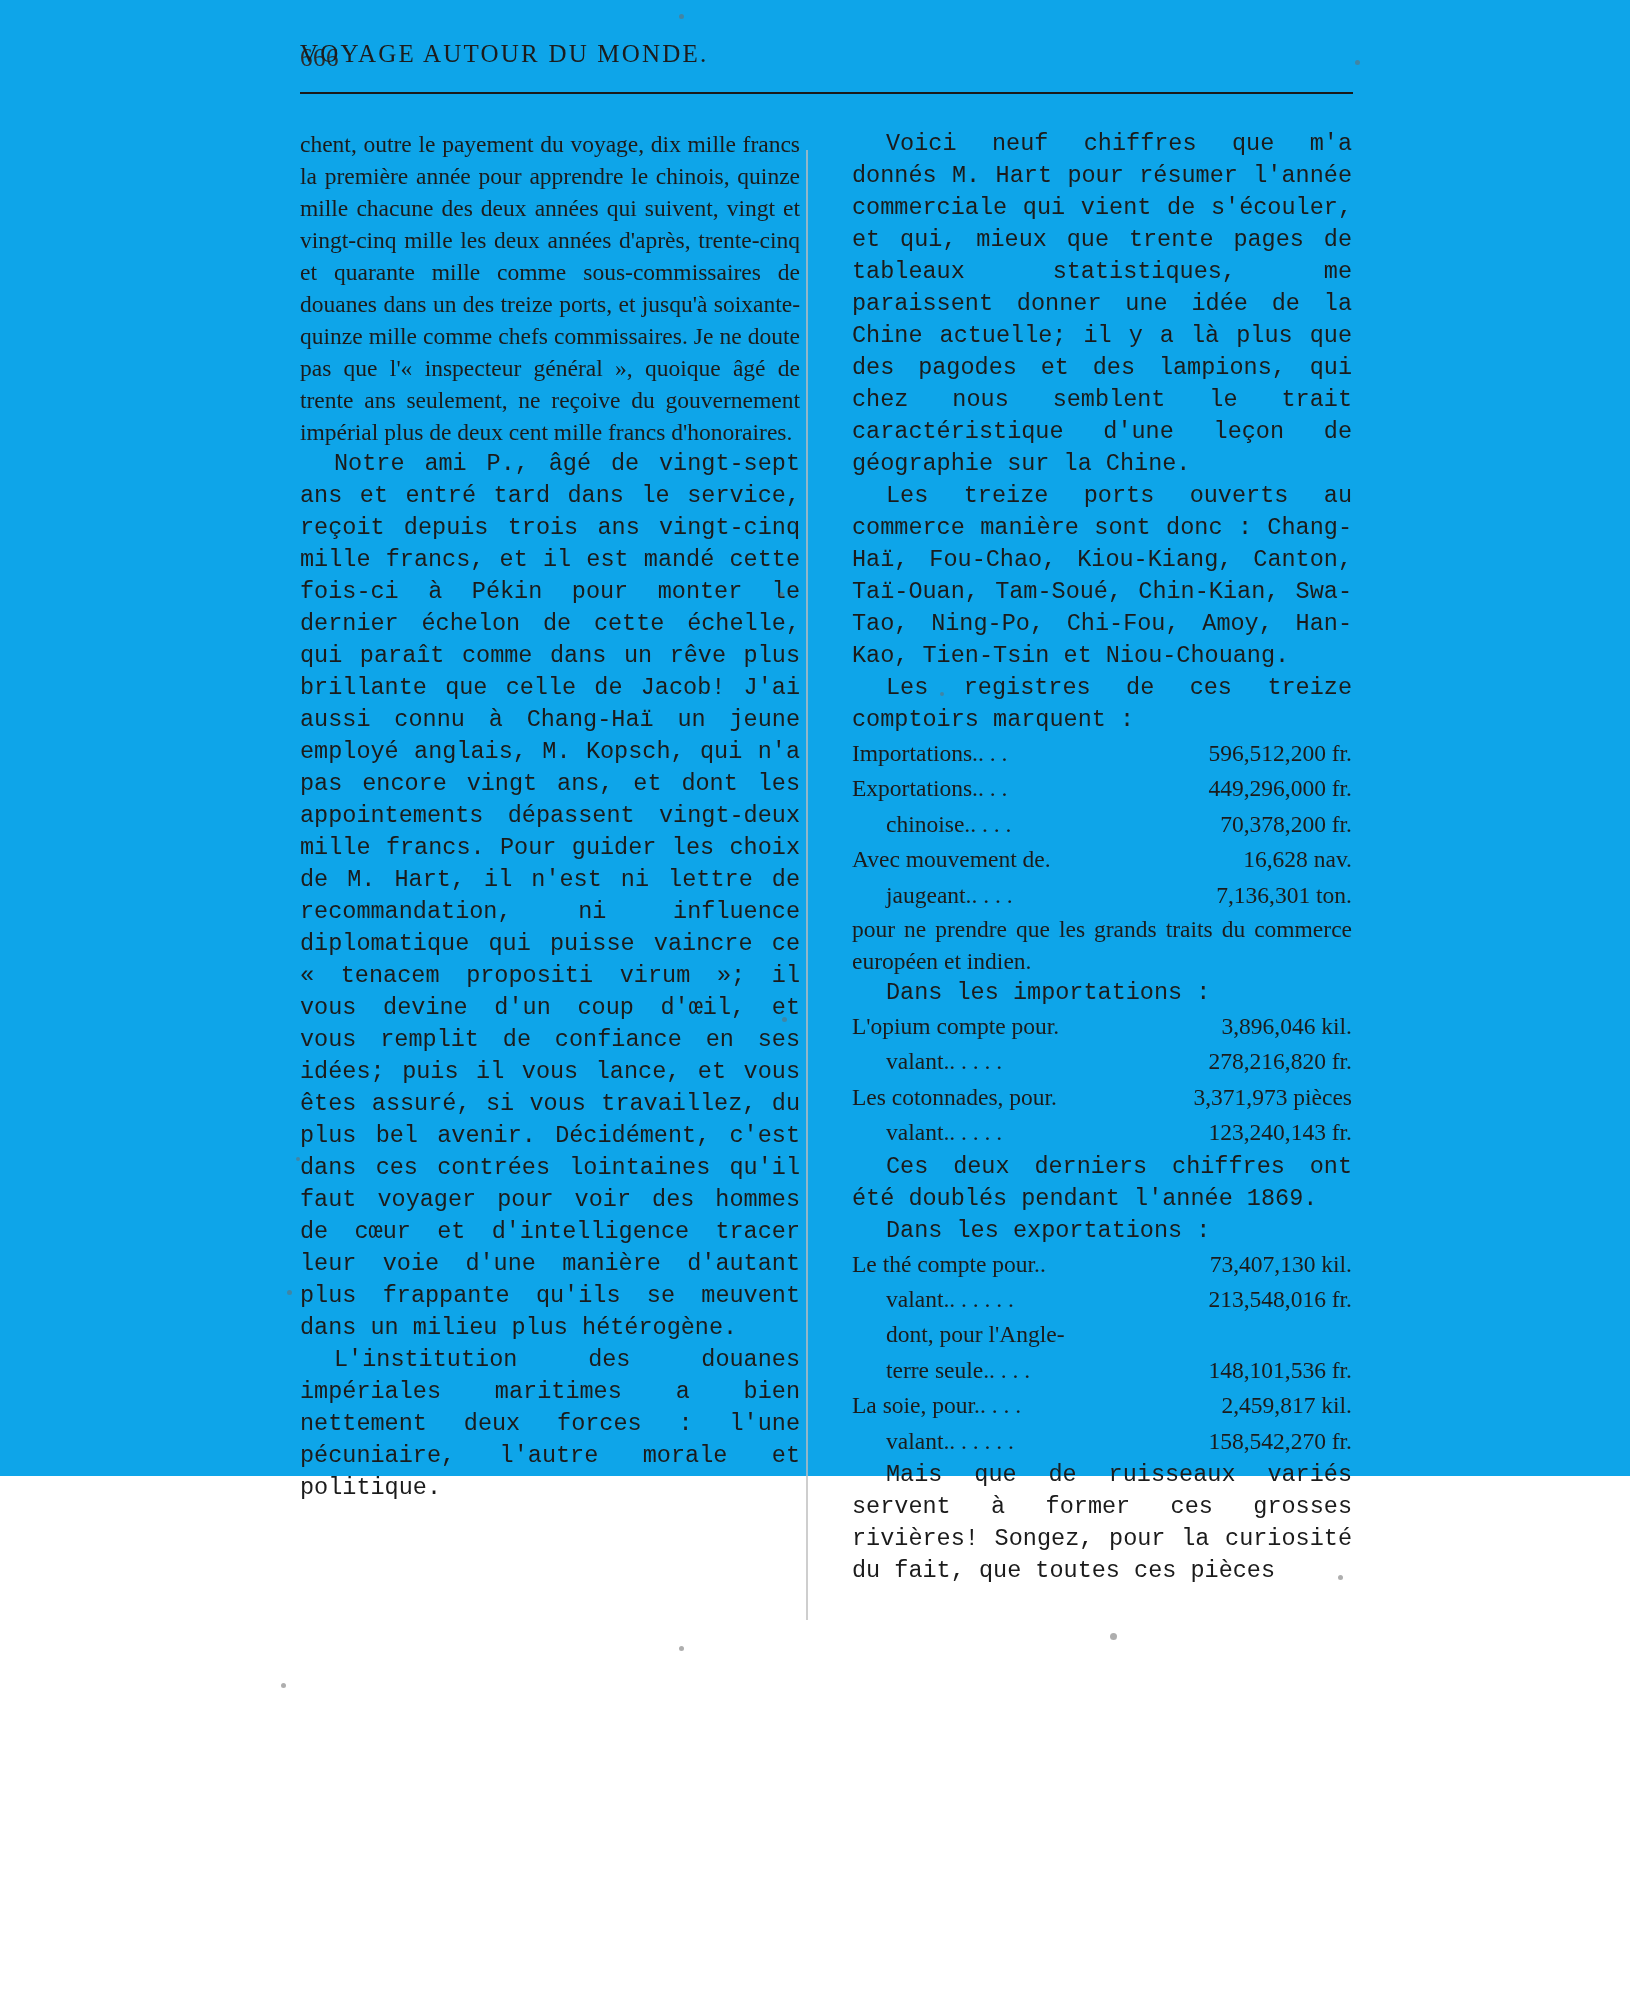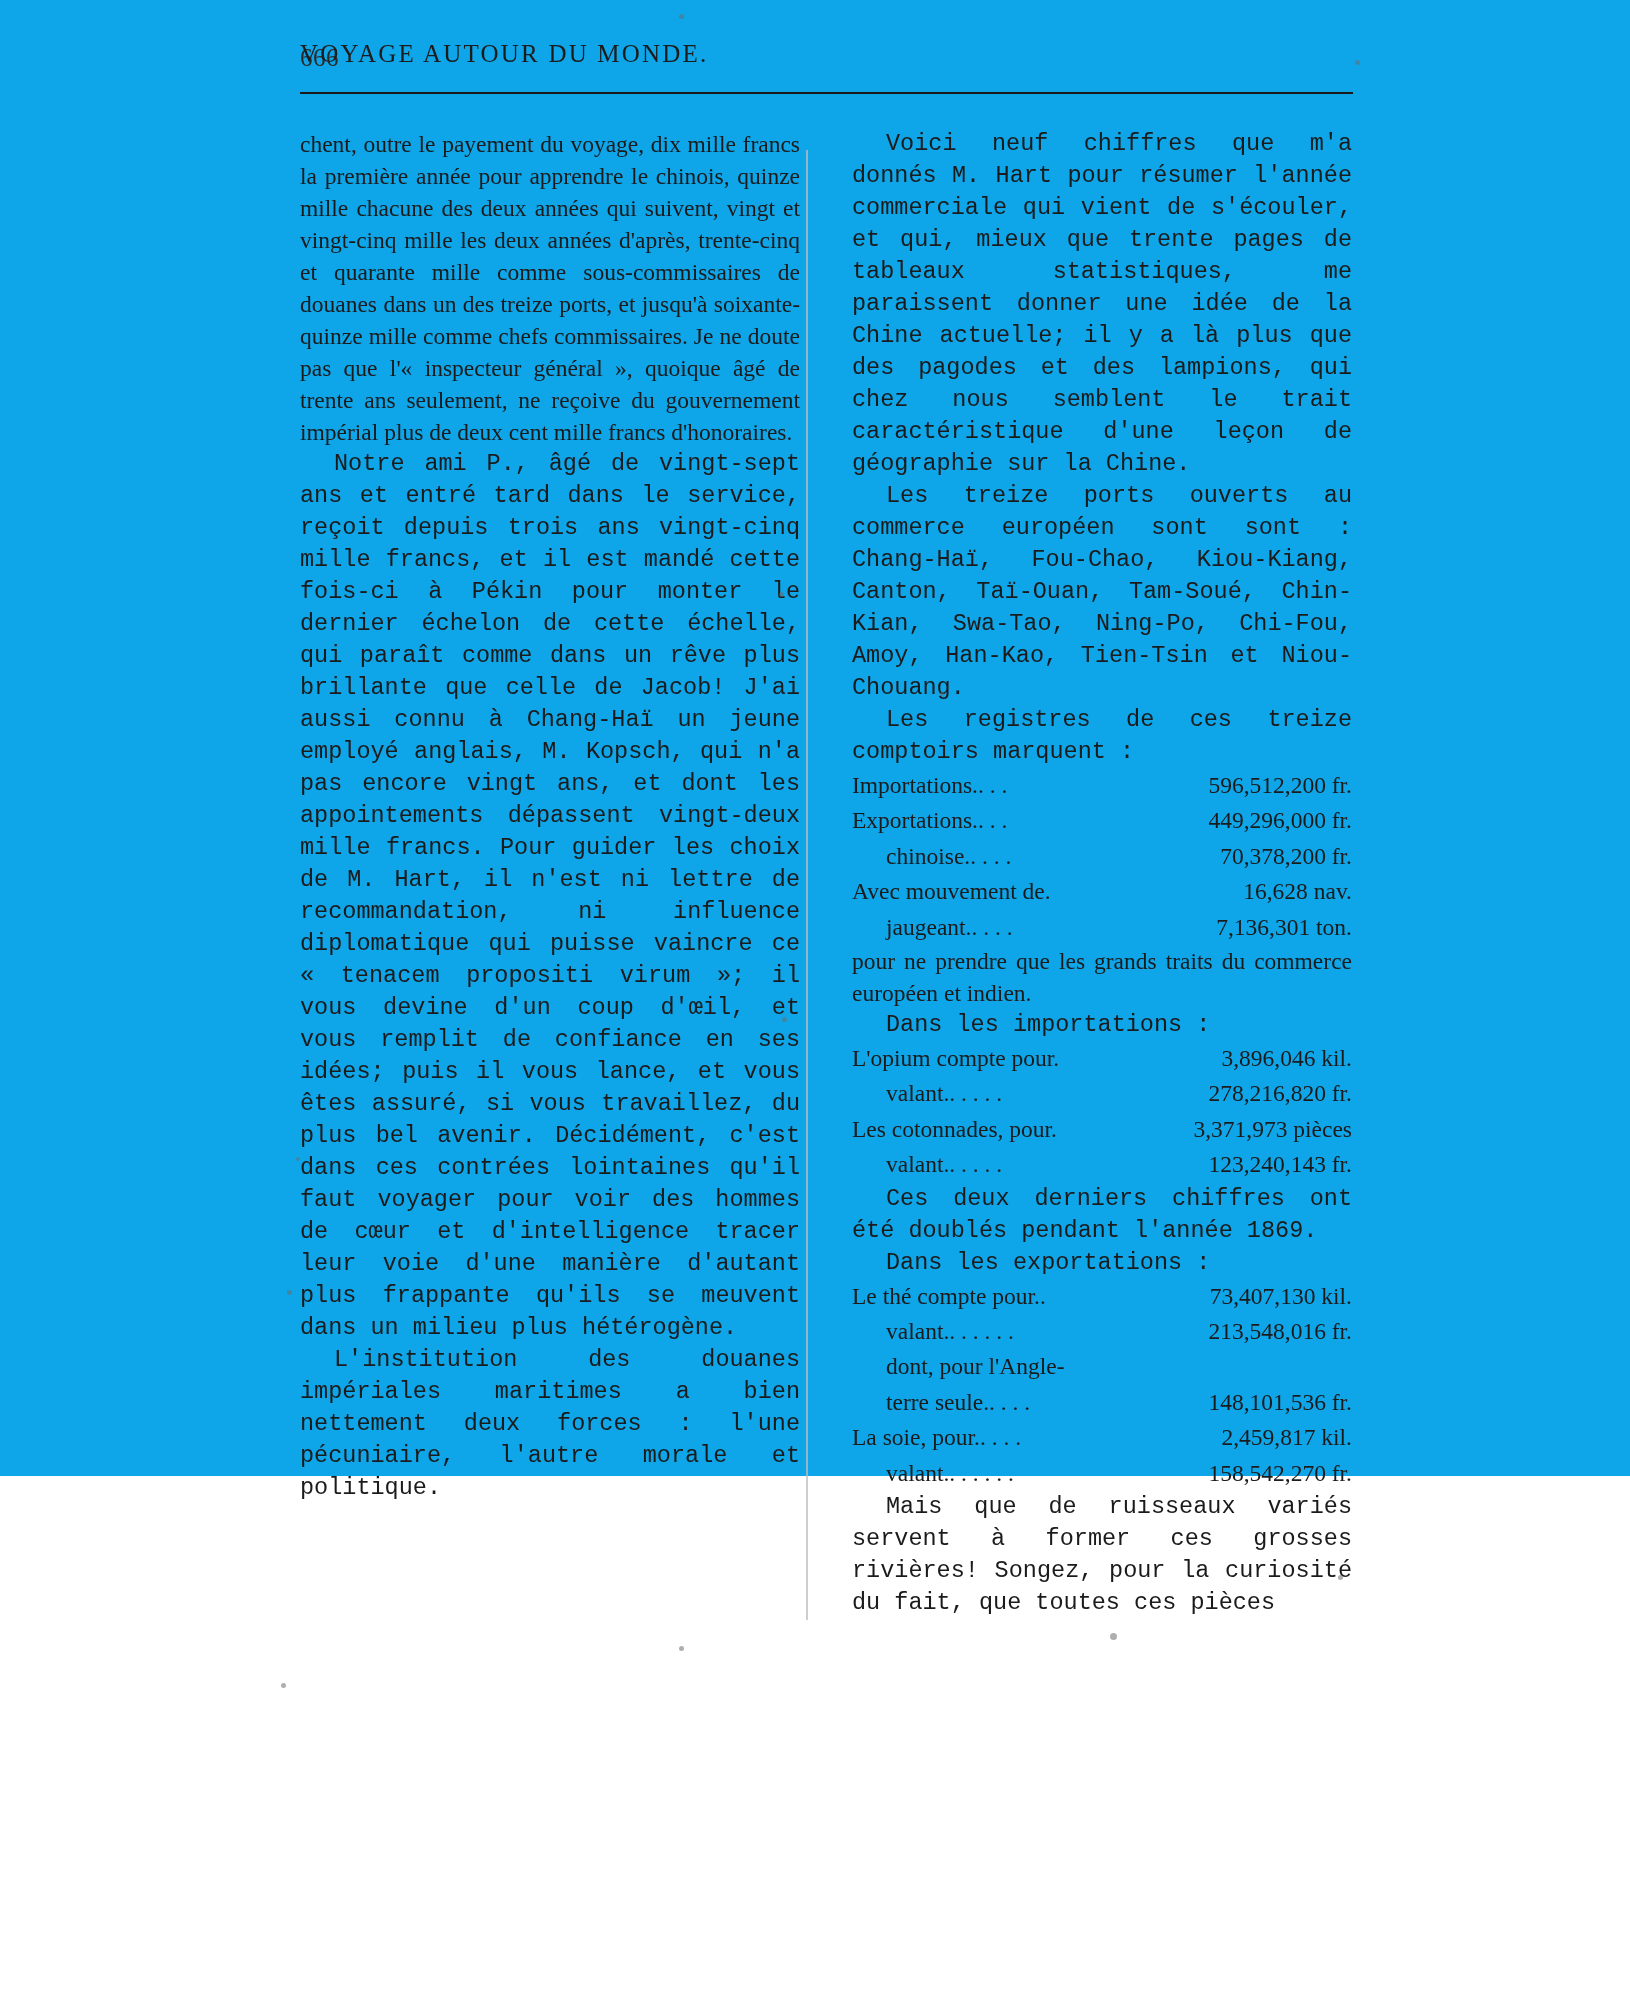--- a/index.html
+++ b/index.html
@@ -132,21 +132,21 @@
   <div class="columns">
 
     <div class="col">
       <p class="noindent">chent, outre le payement du voyage, dix mille francs la première année pour apprendre le chinois, quinze mille chacune des deux années qui suivent, vingt et vingt-cinq mille les deux années d'après, trente-cinq et quarante mille comme sous-commissaires de douanes dans un des treize ports, et jusqu'à soixante-quinze mille comme chefs commissaires. Je ne doute pas que l'« inspecteur général », quoique âgé de trente ans seulement, ne reçoive du gouvernement impérial plus de deux cent mille francs d'honoraires.</p>
       <p class="indent">Notre ami P., âgé de vingt-sept ans et entré tard dans le service, reçoit depuis trois ans vingt-cinq mille francs, et il est mandé cette fois-ci à Pékin pour monter le dernier échelon de cette échelle, qui paraît comme dans un rêve plus brillante que celle de Jacob! J'ai aussi connu à Chang-Haï un jeune employé anglais, M. Kopsch, qui n'a pas encore vingt ans, et dont les appointements dépassent vingt-deux mille francs. Pour guider les choix de M. Hart, il n'est ni lettre de recommandation, ni influence diplomatique qui puisse vaincre ce « tenacem propositi virum »; il vous devine d'un coup d'œil, et vous remplit de confiance en ses idées; puis il vous lance, et vous êtes assuré, si vous travaillez, du plus bel avenir. Décidément, c'est dans ces contrées lointaines qu'il faut voyager pour voir des hommes de cœur et d'intelligence tracer leur voie d'une manière d'autant plus frappante qu'ils se meuvent dans un milieu plus hétérogène.</p>
       <p class="indent">L'institution des douanes impériales maritimes a bien nettement deux forces : l'une pécuniaire, l'autre morale et politique.</p>
     </div>
 
     <div class="col">
       <p class="indent">Voici neuf chiffres que m'a donnés M. Hart pour résumer l'année commerciale qui vient de s'écouler, et qui, mieux que trente pages de tableaux statistiques, me paraissent donner une idée de la Chine actuelle; il y a là plus que des pagodes et des lampions, qui chez nous semblent le trait caractéristique d'une leçon de géographie sur la Chine.</p>
-      <p class="indent">Les treize ports ouverts au commerce européen sont sont : Chang-Haï, Fou-Chao, Kiou-Kiang, Canton, Taï-Ouan, Tam-Soué, Chin-Kian, Swa-Tao, Ning-Po, Chi-Fou, Amoy, Han-Kao, Tien-Tsin et Niou-Chouang.</p>
+      <p class="indent">Les treize ports ouverts au commerce manière sont donc : Chang-Haï, Fou-Chao, Kiou-Kiang, Canton, Taï-Ouan, Tam-Soué, Chin-Kian, Swa-Tao, Ning-Po, Chi-Fou, Amoy, Han-Kao, Tien-Tsin et Niou-Chouang.</p>
       <p class="indent">Les registres de ces treize comptoirs marquent :</p>
 
       <div>
         <div class="stat-line">
           <span class="lbl">Importations.</span>
           <span class="dots">. . .</span>
           <span class="val">596,512,200 fr.</span>
         </div>
         <div class="stat-line">
           <span class="lbl">Exportations.</span>

